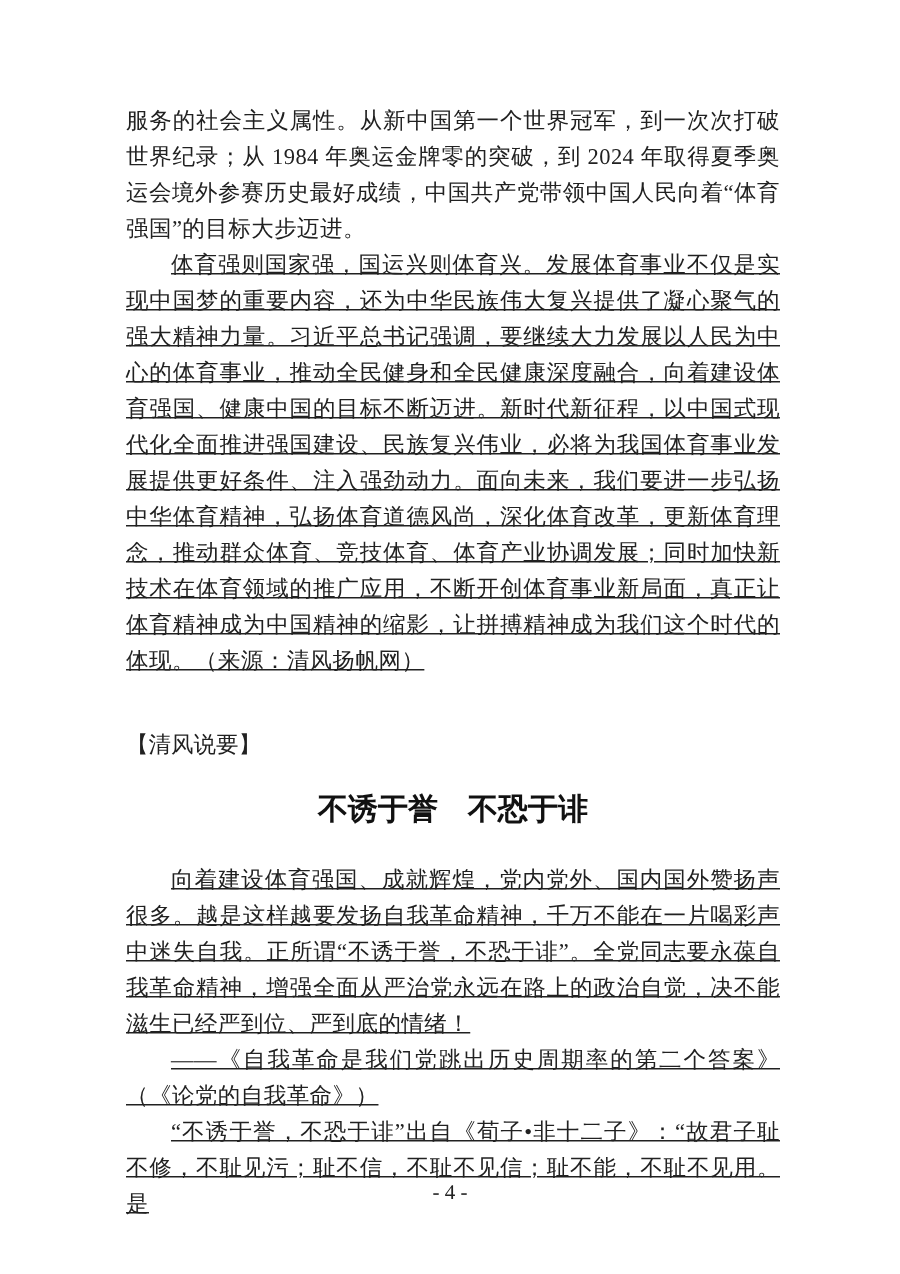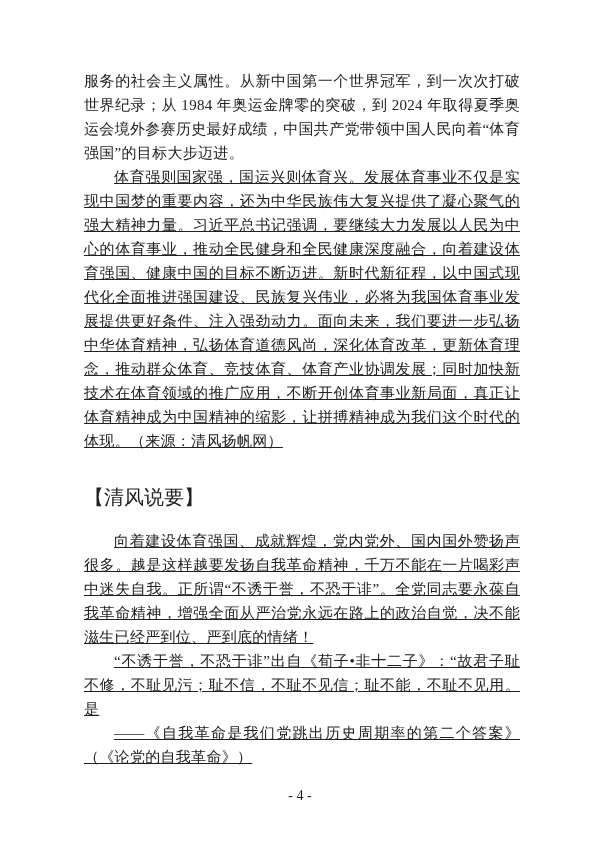--- a/index.html
+++ b/index.html
@@ -26,21 +26,21 @@
     line-height: 24px;
     text-align: justify;
     text-justify: inter-character;
     letter-spacing: 0.02em;
     color: #212121;
     word-break: break-all;
   }
   .para.indent { text-indent: 2em; text-decoration: underline; }
   .section-label {
     margin-top: 32px;
-    font-size: 20px;
+    font-size: 15px;
     line-height: 24px;
     color: #212121;
   }
   .article-title {
     margin-top: 16px;
     font-size: 20px;
     line-height: 30px;
     font-weight: bold;
     text-align: center;
     color: #111111;
@@ -58,18 +58,19 @@
   }
 </style>
 </head>
 <body>
 
 <div class="page">
   <div class="content">
     <p class="para">服务的社会主义属性。从新中国第一个世界冠军，到一次次打破世界纪录；从 1984 年奥运金牌零的突破，到 2024 年取得夏季奥运会境外参赛历史最好成绩，中国共产党带领中国人民向着“体育强国”的目标大步迈进。</p>
     <p class="para indent">体育强则国家强，国运兴则体育兴。发展体育事业不仅是实现中国梦的重要内容，还为中华民族伟大复兴提供了凝心聚气的强大精神力量。习近平总书记强调，要继续大力发展以人民为中心的体育事业，推动全民健身和全民健康深度融合，向着建设体育强国、健康中国的目标不断迈进。新时代新征程，以中国式现代化全面推进强国建设、民族复兴伟业，必将为我国体育事业发展提供更好条件、注入强劲动力。面向未来，我们要进一步弘扬中华体育精神，弘扬体育道德风尚，深化体育改革，更新体育理念，推动群众体育、竞技体育、体育产业协调发展；同时加快新技术在体育领域的推广应用，不断开创体育事业新局面，真正让体育精神成为中国精神的缩影，让拼搏精神成为我们这个时代的体现。（来源：清风扬帆网）</p>
     <p class="section-label">【清风说要】</p>
+    <h1 class="article-title">不诱于誉　不恐于诽</h1>
     <p class="para indent first-body">向着建设体育强国、成就辉煌，党内党外、国内国外赞扬声很多。越是这样越要发扬自我革命精神，千万不能在一片喝彩声中迷失自我。正所谓“不诱于誉，不恐于诽”。全党同志要永葆自我革命精神，增强全面从严治党永远在路上的政治自觉，决不能滋生已经严到位、严到底的情绪！</p>
+    <p class="para indent">——《自我革命是我们党跳出历史周期率的第二个答案》（《论党的自我革命》）</p>
     <p class="para indent">“不诱于誉，不恐于诽”出自《荀子•非十二子》：“故君子耻不修，不耻见污；耻不信，不耻不见信；耻不能，不耻不见用。是</p>
-    <p class="para indent">——《自我革命是我们党跳出历史周期率的第二个答案》（《论党的自我革命》）</p>
   </div>
   <div class="footer">- 4 -</div>
 </div>
 
 </body></html>

